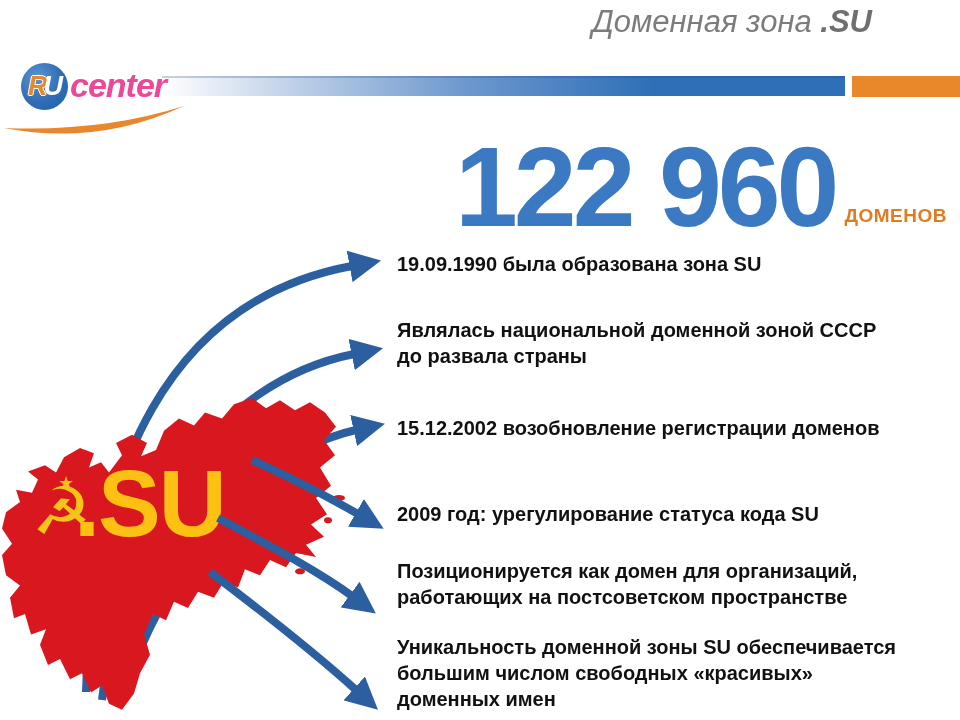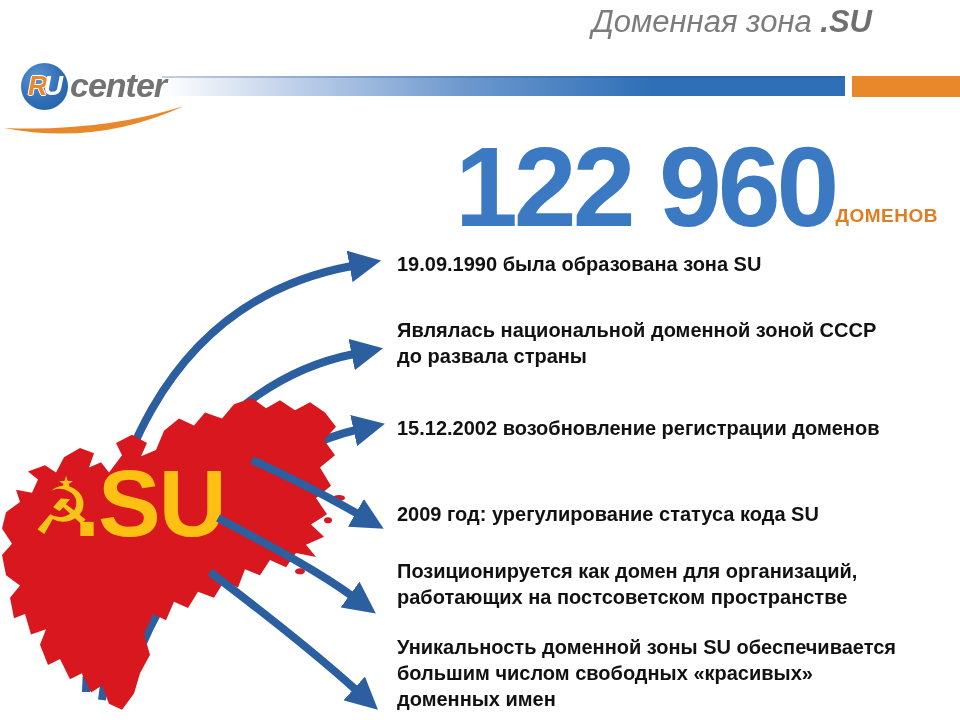--- a/index.html
+++ b/index.html
@@ -12,42 +12,42 @@
   .logo-circle{
     position:absolute;left:21px;top:63px;width:47px;height:47px;border-radius:50%;
     background:radial-gradient(circle at 35% 32%,#5c95d3 0%,#2f6cb4 55%,#1f5fae 100%);
     display:flex;align-items:center;justify-content:center;
     font-style:italic;font-weight:bold;font-size:27px;letter-spacing:-2px;
   }
   .logo-r{color:#e8872b;text-shadow:-1px 0 #fff,0 -1px #fff,1px 0 #fff,0 1px #fff;}
   .logo-u{color:#ffffff;margin-left:-2px;}
   .logo-brand{
     position:absolute;left:70px;top:66px;font-size:34px;font-style:italic;font-weight:bold;
-    color:#737373;letter-spacing:-1px;white-space:nowrap;
+    color:#ec4899;letter-spacing:-1px;white-space:nowrap;
   }
   .logo-swoosh{position:absolute;left:2px;top:98px;}
   
   .bar-blue{
     position:absolute;left:162px;top:76px;width:683px;height:20px;z-index:4;
     background:linear-gradient(to right,#ffffff 0%,#c3d3ea 18%,#6b97cd 45%,#2e6fb7 72%,#2e6fb7 100%);
     box-shadow:inset 0 2px 0 rgba(18,70,140,.25);
   }
   .bar-orange{position:absolute;left:852px;top:76px;width:108px;height:21px;background:#e8882b;z-index:4;}
   
   .title-block{position:absolute;left:468px;top:2px;width:404px;text-align:right;z-index:5;color:#7c7c7c;font-style:italic;}
   .title-line1{font-size:31px;line-height:40px;white-space:nowrap;}
   .title-line1 b{font-weight:bold;color:#6f6f6f;}
   .title-line2{font-size:29px;line-height:34px;white-space:nowrap;}
   
   .stat{position:absolute;left:455px;top:140px;display:flex;align-items:flex-end;z-index:5;}
   .stat-number{
     font-size:113px;font-weight:bold;color:#3b7ac2;line-height:95px;letter-spacing:-4px;white-space:nowrap;
   }
   .stat-unit{
-    font-size:19px;font-weight:bold;color:#e07c22;margin-bottom:8px;letter-spacing:.5px;white-space:nowrap;
+    font-size:19px;font-weight:bold;color:#e07c22;margin-left:9px;margin-bottom:8px;letter-spacing:.5px;white-space:nowrap;
   }
   
   .arrows-back{position:absolute;left:0;top:0;z-index:1;}
   .arrows-front{position:absolute;left:0;top:0;z-index:3;}
   
   .map{position:absolute;left:-2px;top:392px;width:350px;height:326px;z-index:2;}
   .map svg{position:absolute;left:0;top:0;}
   .map-su{
     position:absolute;left:76px;top:62px;font-size:94px;font-weight:bold;color:#fdc013;
     line-height:100px;letter-spacing:-2px;

